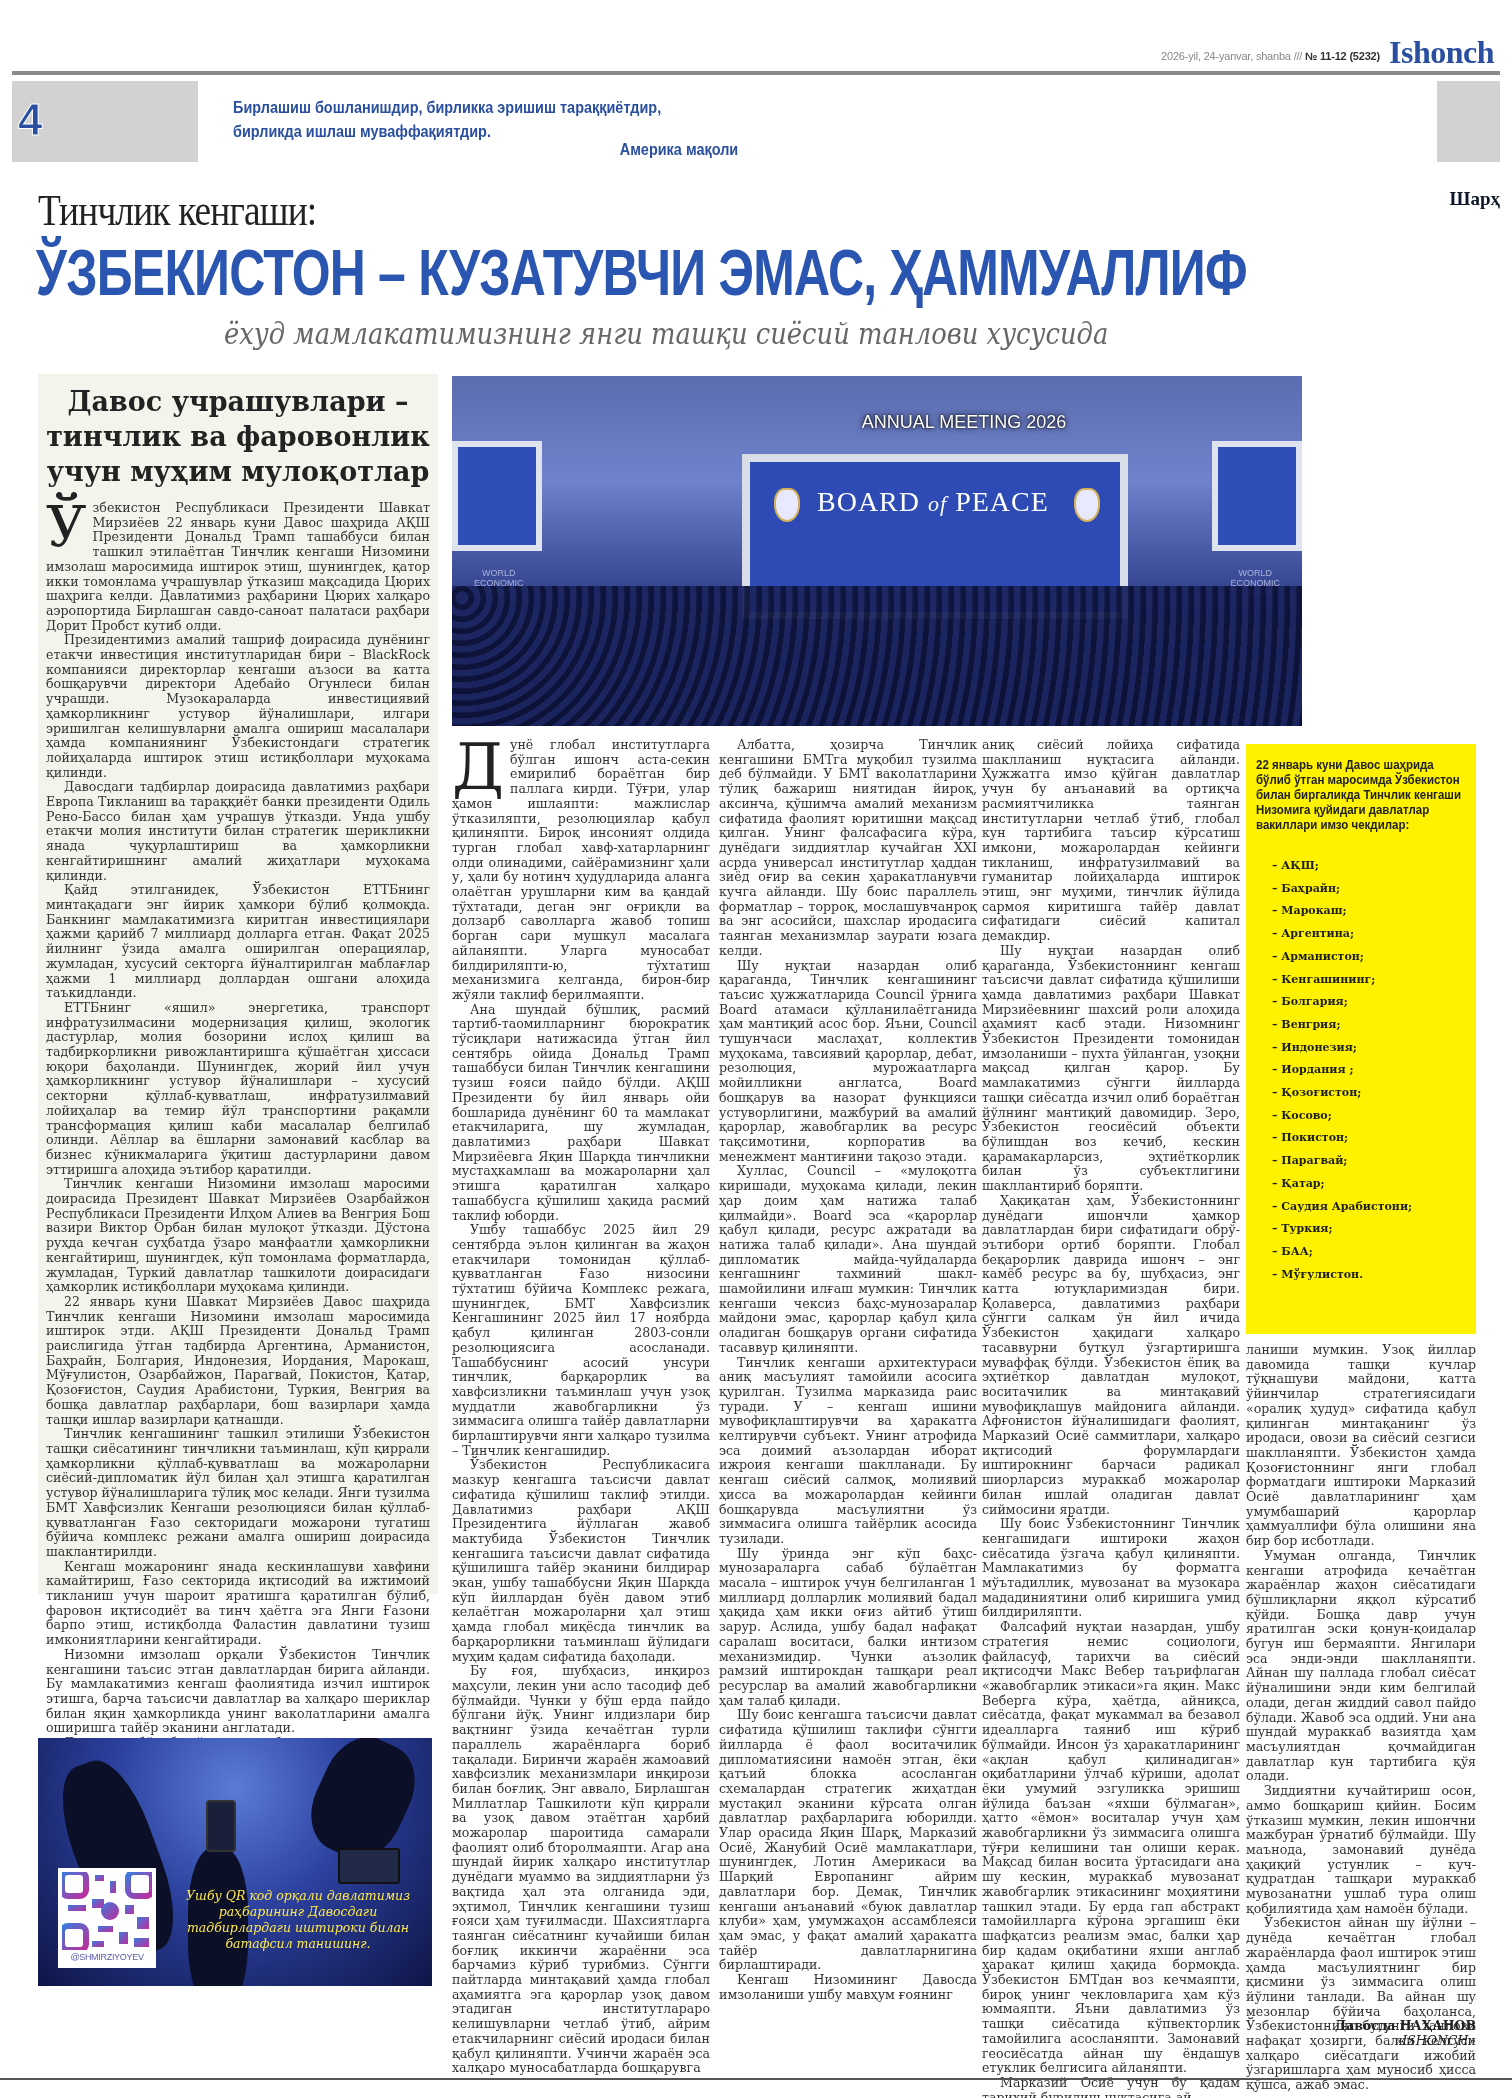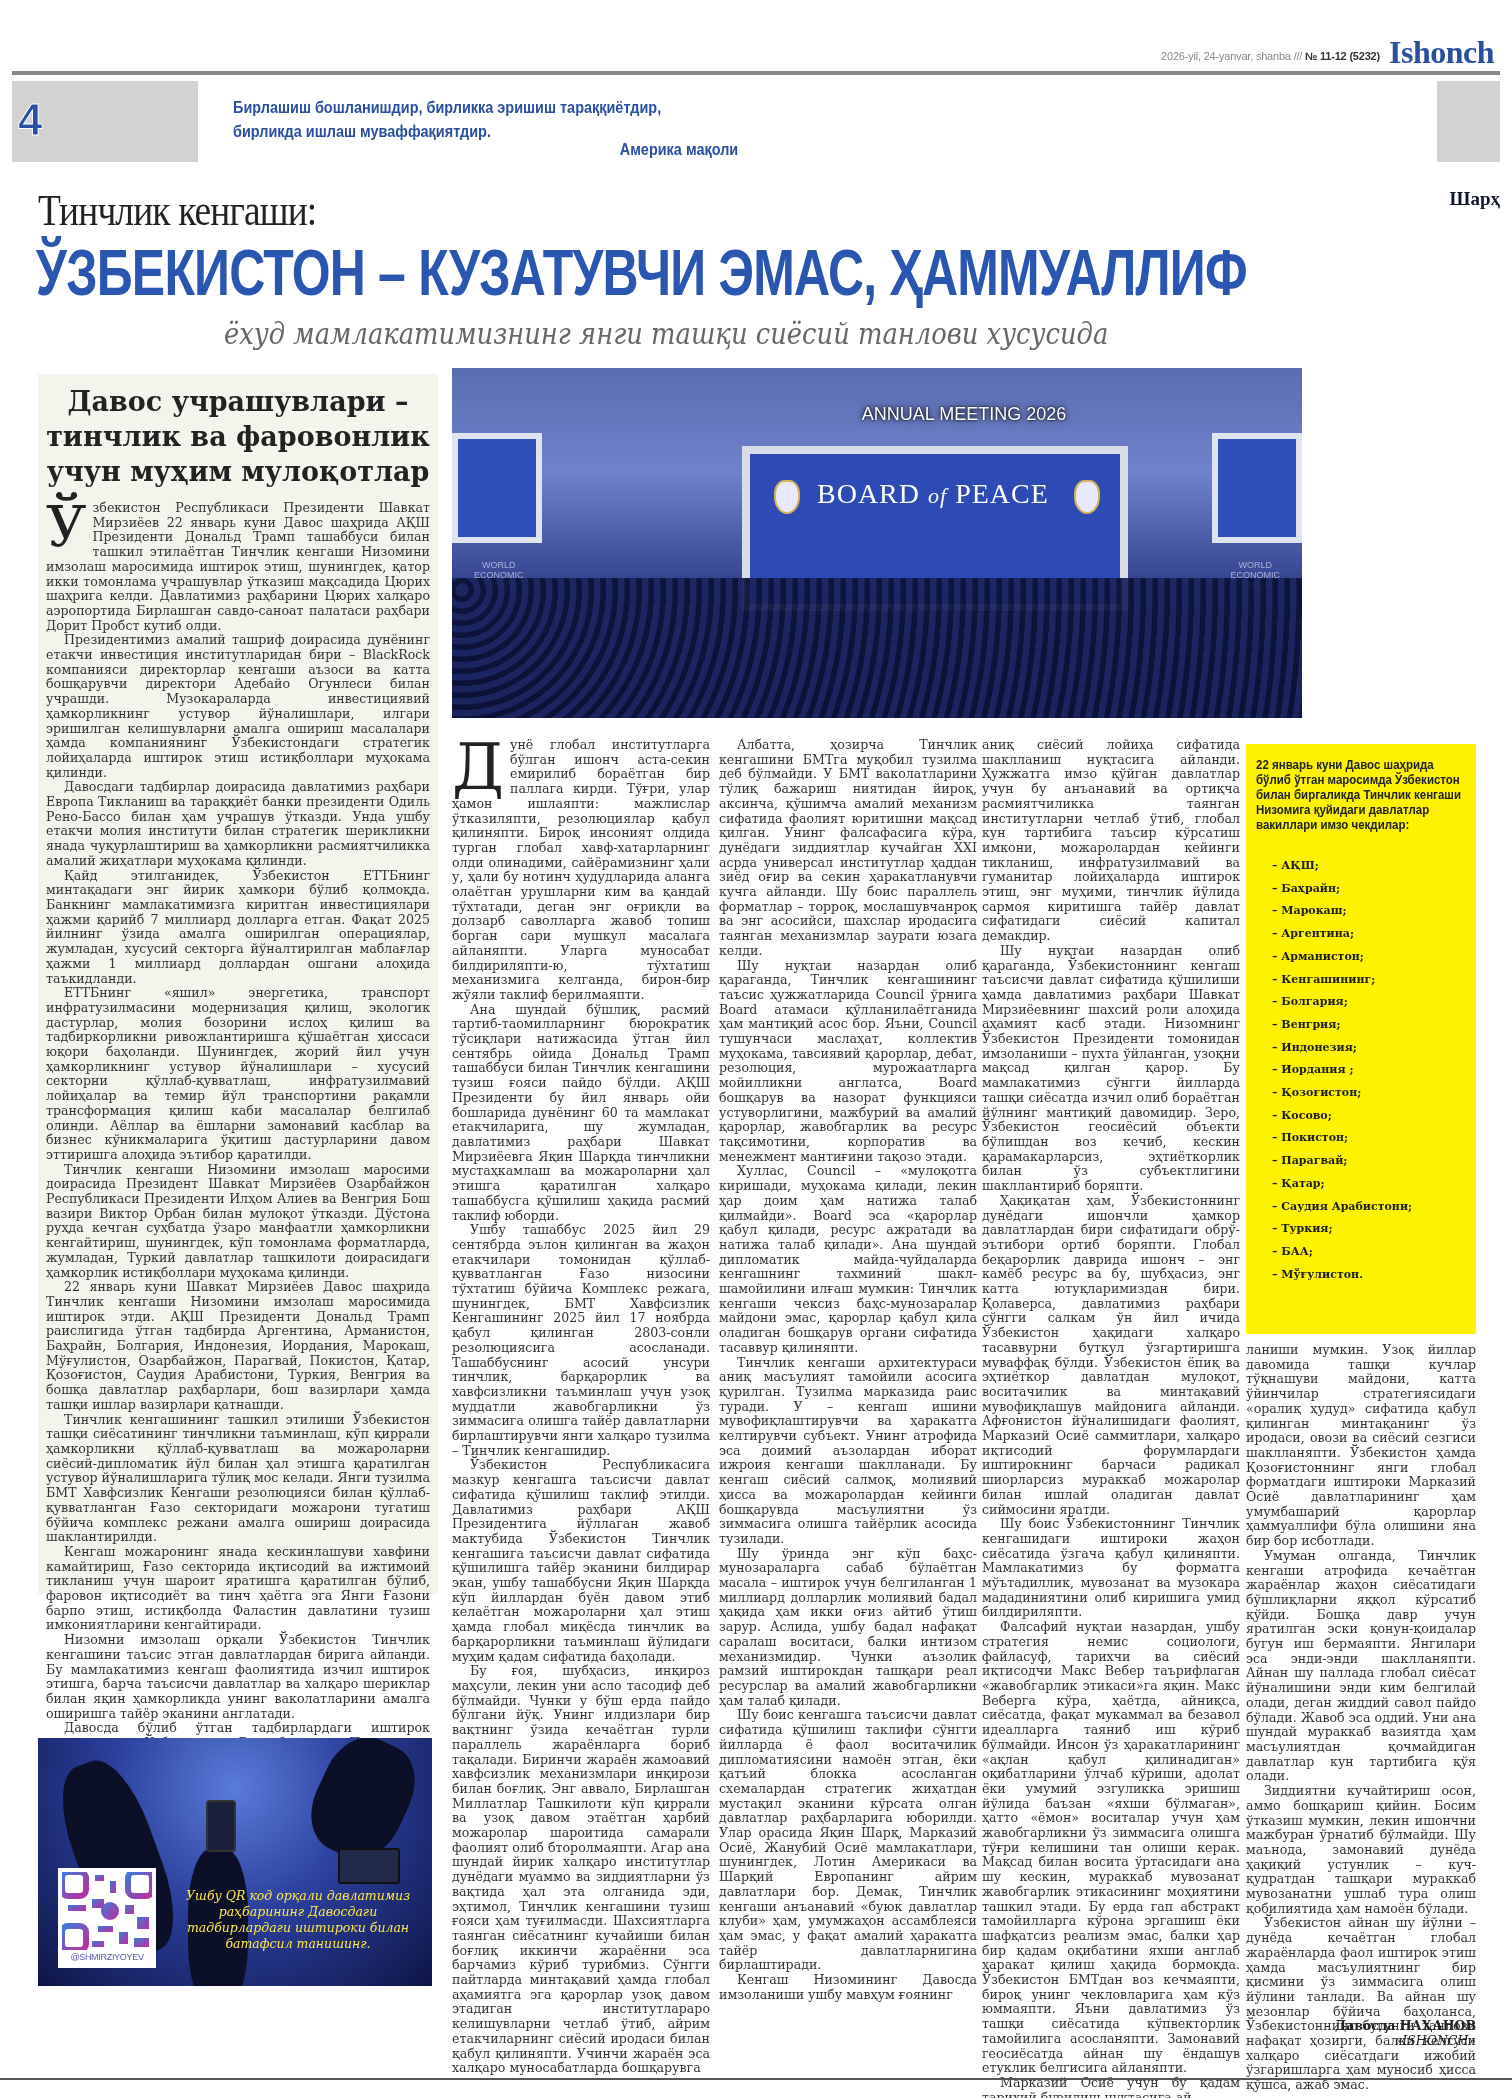--- a/index.html
+++ b/index.html
@@ -32,21 +32,21 @@
 
   .qrbox { position: absolute; left: 38px; top: 1738px; width: 394px; height: 248px; background: radial-gradient(ellipse at 50% 20%, #5a7bd8 0%, #2b3f9c 45%, #0e1546 100%); overflow: hidden; }
   .qrbox .phone { position: absolute; left: 168px; top: 62px; width: 30px; height: 52px; background: #1a1f3a; border-radius: 4px; border: 2px solid #333; }
   .qrbox .phone2 { position: absolute; left: 300px; top: 110px; width: 62px; height: 36px; background: #222a4a; border-radius: 3px; border: 2px solid #111; }
   .qrbox .hand { position: absolute; background: #0b0f28; border-radius: 40%; }
   .qr { position: absolute; left: 20px; top: 130px; width: 98px; height: 100px; background: #fff; padding: 4px; }
   .qr svg { width: 90px; height: 78px; display: block; }
   .qr .handle { font-family: "Liberation Sans", sans-serif; font-size: 9px; color: #5a5ab0; text-align: center; margin-top: 2px; letter-spacing: -0.3px; }
   .qrcap { position: absolute; left: 140px; top: 150px; width: 240px; text-align: center; font-family: "DejaVu Serif", serif; font-style: italic; font-weight: normal; font-size: 12.5px; line-height: 16px; color: #ffe94d; }
 
-  .photo { position: absolute; left: 452px; top: 368px; width: 850px; height: 350px; background: linear-gradient(180deg, #5a6db0 0%, #6f82cc 30%, #3a4a96 58%, #141a46 80%, #0a0d2a 100%); overflow: hidden; }
+  .photo { position: absolute; left: 452px; top: 376px; width: 850px; height: 350px; background: linear-gradient(180deg, #5a6db0 0%, #6f82cc 30%, #3a4a96 58%, #141a46 80%, #0a0d2a 100%); overflow: hidden; }
   .photo .stage { position: absolute; left: 290px; top: 78px; width: 386px; height: 165px; background: #d8dde8; }
   .photo .backdrop { position: absolute; left: 298px; top: 86px; width: 370px; height: 150px; background: #2d4ab5; }
   .photo .board { position: absolute; left: 365px; top: 110px; font-family: "Liberation Serif", serif; font-size: 28px; color: #ffffff; letter-spacing: 1px; }
   .photo .board i { font-size: 22px; }
   .photo .annual { position: absolute; left: 0; width: 1024px; top: 36px; text-align: center; font-family: "Liberation Sans", sans-serif; font-size: 18px; color: #ffffff; text-shadow: 0 0 6px #000, 0 0 2px #000; }
   .photo .screen { position: absolute; top: 65px; width: 90px; height: 110px; background: #2f4fb8; border: 6px solid #dfe3ee; }
   .photo .screen.l { left: 0; } .photo .screen.r { right: 0; }
   .photo .wef { position: absolute; top: 192px; font-family: "Liberation Sans", sans-serif; font-size: 9px; color: #a9b2d8; line-height: 10px; text-align: center; }
   .photo .crowd { position: absolute; left: 0; right: 0; bottom: 0; height: 140px; background: repeating-radial-gradient(circle at 10px 12px, #1b2560 0 6px, #0c1238 7px 12px); opacity: 0.95; }
   .photo .crest { position: absolute; top: 112px; width: 26px; height: 34px; border: 2px solid #d4b25a; border-radius: 40% 40% 50% 50%; background: #e8e8ff; }
@@ -93,21 +93,21 @@
 
 <div class="kicker">Тинчлик кенгаши:</div>
 <div class="rubric">Шарҳ</div>
 <h1 class="headline">ЎЗБЕКИСТОН – КУЗАТУВЧИ ЭМАС, ҲАММУАЛЛИФ</h1>
 <div class="subhead">ёхуд мамлакатимизнинг янги ташқи сиёсий танлови хусусида</div>
 
 <aside class="sidebar art">
   <h2>Давос учрашувлари – тинчлик ва фаровонлик учун муҳим мулоқотлар</h2>
   <p class="dropcap"><span class="dc">Ў</span><span>збекистон Республикаси Президенти Шавкат Мирзиёев 22 январь куни Давос шаҳрида АҚШ Президенти Дональд Трамп ташаббуси билан ташкил этилаётган Тинчлик кенгаши Низомини имзолаш маросимида иштирок этиш, шунингдек, қатор икки томонлама учрашувлар ўтказиш мақсадида Цюрих шаҳрига келди. Давлатимиз раҳбарини Цюрих халқаро аэропортида Бирлашган савдо-саноат палатаси раҳбари Дорит Пробст кутиб олди.</span></p>
   <p>Президентимиз амалий ташриф доирасида дунёнинг етакчи инвестиция институтларидан бири – BlackRock компанияси директорлар кенгаши аъзоси ва катта бошқарувчи директори Адебайо Огунлеси билан учрашди. Музокараларда инвестициявий ҳамкорликнинг устувор йўналишлари, илгари эришилган келишувларни амалга ошириш масалалари ҳамда компаниянинг Ўзбекистондаги стратегик лойиҳаларда иштирок этиш истиқболлари муҳокама қилинди.</p>
-  <p>Давосдаги тадбирлар доирасида давлатимиз раҳбари Европа Тикланиш ва тараққиёт банки президенти Одиль Рено-Бассо билан ҳам учрашув ўтказди. Унда ушбу етакчи молия институти билан стратегик шерикликни янада чуқурлаштириш ва ҳамкорликни расмиятчиликка амалий жиҳатлари муҳокама қилинди.</p>
+  <p>Давосдаги тадбирлар доирасида давлатимиз раҳбари Европа Тикланиш ва тараққиёт банки президенти Одиль Рено-Бассо билан ҳам учрашув ўтказди. Унда ушбу етакчи молия институти билан стратегик шерикликни янада чуқурлаштириш ва ҳамкорликни кенгайтиришнинг амалий жиҳатлари муҳокама қилинди.</p>
   <p>Қайд этилганидек, Ўзбекистон ЕТТБнинг минтақадаги энг йирик ҳамкори бўлиб қолмоқда. Банкнинг мамлакатимизга киритган инвестициялари ҳажми қарийб 7 миллиард долларга етган. Фақат 2025 йилнинг ўзида амалга оширилган операциялар, жумладан, хусусий секторга йўналтирилган маблағлар ҳажми 1 миллиард доллардан ошгани алоҳида таъкидланди.</p>
   <p>ЕТТБнинг «яшил» энергетика, транспорт инфратузилмасини модернизация қилиш, экологик дастурлар, молия бозорини ислоҳ қилиш ва тадбиркорликни ривожлантиришга қўшаётган ҳиссаси юқори баҳоланди. Шунингдек, жорий йил учун ҳамкорликнинг устувор йўналишлари – хусусий секторни қўллаб-қувватлаш, инфратузилмавий лойиҳалар ва темир йўл транспортини рақамли трансформация қилиш каби масалалар белгилаб олинди. Аёллар ва ёшларни замонавий касблар ва бизнес кўникмаларига ўқитиш дастурларини давом эттиришга алоҳида эътибор қаратилди.</p>
   <p>Тинчлик кенгаши Низомини имзолаш маросими доирасида Президент Шавкат Мирзиёев Озарбайжон Республикаси Президенти Илҳом Алиев ва Венгрия Бош вазири Виктор Орбан билан мулоқот ўтказди. Дўстона руҳда кечган суҳбатда ўзаро манфаатли ҳамкорликни кенгайтириш, шунингдек, кўп томонлама форматларда, жумладан, Туркий давлатлар ташкилоти доирасидаги ҳамкорлик истиқболлари муҳокама қилинди.</p>
   <p>22 январь куни Шавкат Мирзиёев Давос шаҳрида Тинчлик кенгаши Низомини имзолаш маросимида иштирок этди. АҚШ Президенти Дональд Трамп раислигида ўтган тадбирда Аргентина, Арманистон, Баҳрайн, Болгария, Индонезия, Иордания, Марокаш, Мўғулистон, Озарбайжон, Парагвай, Покистон, Қатар, Қозоғистон, Саудия Арабистони, Туркия, Венгрия ва бошқа давлатлар раҳбарлари, бош вазирлари ҳамда ташқи ишлар вазирлари қатнашди.</p>
   <p>Тинчлик кенгашининг ташкил этилиши Ўзбекистон ташқи сиёсатининг тинчликни таъминлаш, кўп қиррали ҳамкорликни қўллаб-қувватлаш ва можароларни сиёсий-дипломатик йўл билан ҳал этишга қаратилган устувор йўналишларига тўлиқ мос келади. Янги тузилма БМТ Хавфсизлик Кенгаши резолюцияси билан қўллаб-қувватланган Ғазо секторидаги можарони тугатиш бўйича комплекс режани амалга ошириш доирасида шаклантирилди.</p>
   <p>Кенгаш можаронинг янада кескинлашуви хавфини камайтириш, Ғазо секторида иқтисодий ва ижтимоий тикланиш учун шароит яратишга қаратилган бўлиб, фаровон иқтисодиёт ва тинч ҳаётга эга Янги Ғазони барпо этиш, истиқболда Фаластин давлатини тузиш имкониятларини кенгайтиради.</p>
   <p>Низомни имзолаш орқали Ўзбекистон Тинчлик кенгашини таъсис этган давлатлардан бирига айланди. Бу мамлакатимиз кенгаш фаолиятида изчил иштирок этишга, барча таъсисчи давлатлар ва халқаро шериклар билан яқин ҳамкорликда унинг ваколатларини амалга оширишга тайёр эканини англатади.</p>
   <p>Давосда бўлиб ўтган тадбирлардаги иштирок якунлангач, Ўзбекистон Республикаси Президенти Шавкат Мирзиёев Цюрих халқаро аэропорти орқали Тошкентга жўнаб кетди. Бу ташриф ташқи сиёсатда Ўзбекистоннинг янги глобал мувозанат излаётган дунёда фаол, жавобгар ва ишончли иштирокчи сифатидаги ўрнини яна бир бор мустаҳкамлади.</p>
 </aside>
 

